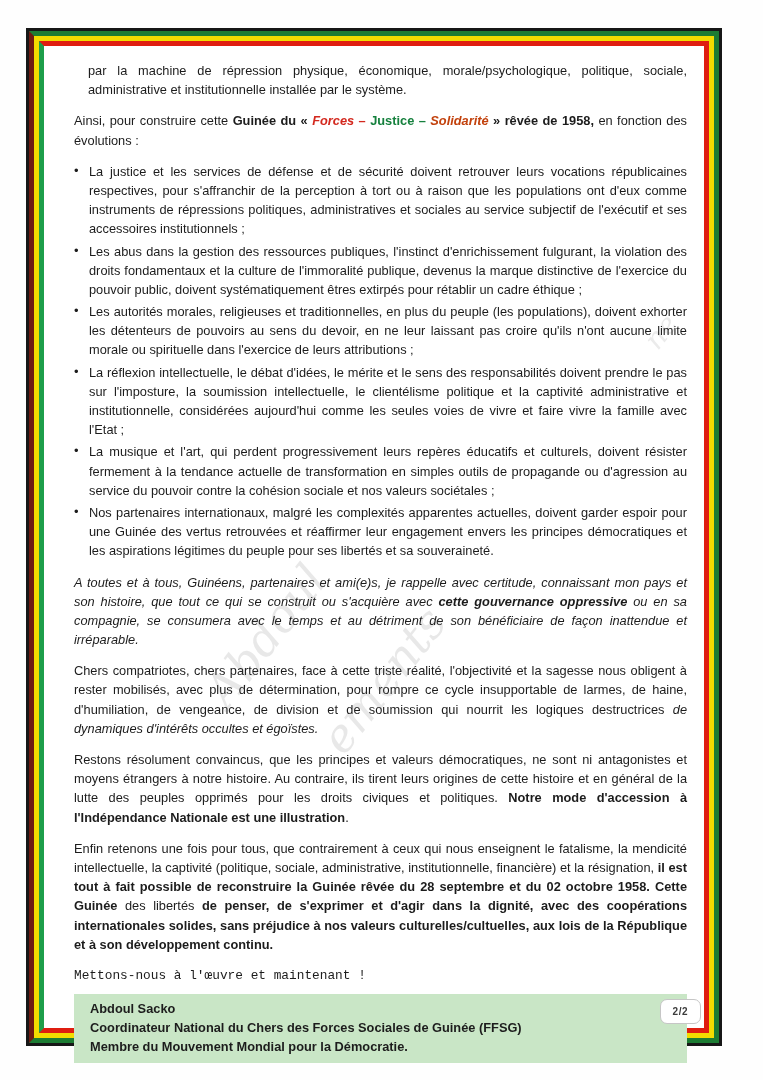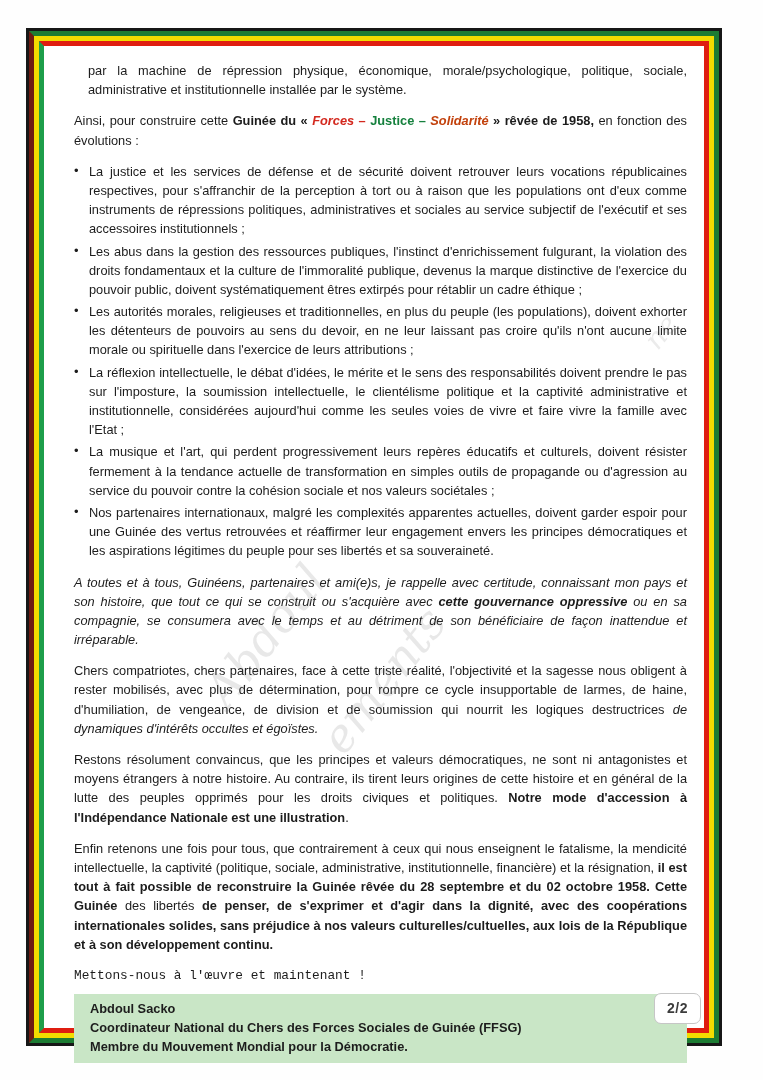--- a/index.html
+++ b/index.html
@@ -33,21 +33,21 @@
   .bullet{position:relative;margin-bottom:3px;}
   .bullet::before{content:"•";position:absolute;left:-15px;top:-1px;font-size:13px;}
   .closing{margin:0 0 9px 0;font-family:Liberation Mono, monospace;}
   .signature{
     background:#c9e6c6;font-weight:bold;line-height:1.5;
     padding:5px 10px 6px 16px;margin:0;
   }
   .badge{
     position:absolute;right:3px;bottom:4px;background:#fff;
     border:1px solid #c6c6c6;border-radius:7px;padding:4px 12px;
-    font-size:14px;font-weight:bold;color:#3c3c3c;letter-spacing:.5px;
+    font-size:10px;font-weight:bold;color:#3c3c3c;letter-spacing:.5px;
   }
   
   .wm{
     position:absolute;font-family:"DejaVu Serif", serif;font-style:italic;
     color:rgba(90,90,90,0.14);transform:rotate(-52deg);white-space:nowrap;
     pointer-events:none;user-select:none;
   }
   .wm1{left:140px;top:555px;font-size:46px;}
   .wm2{left:255px;top:600px;font-size:46px;}
   .wm3{left:600px;top:265px;font-size:28px;color:rgba(90,90,90,0.12);}

